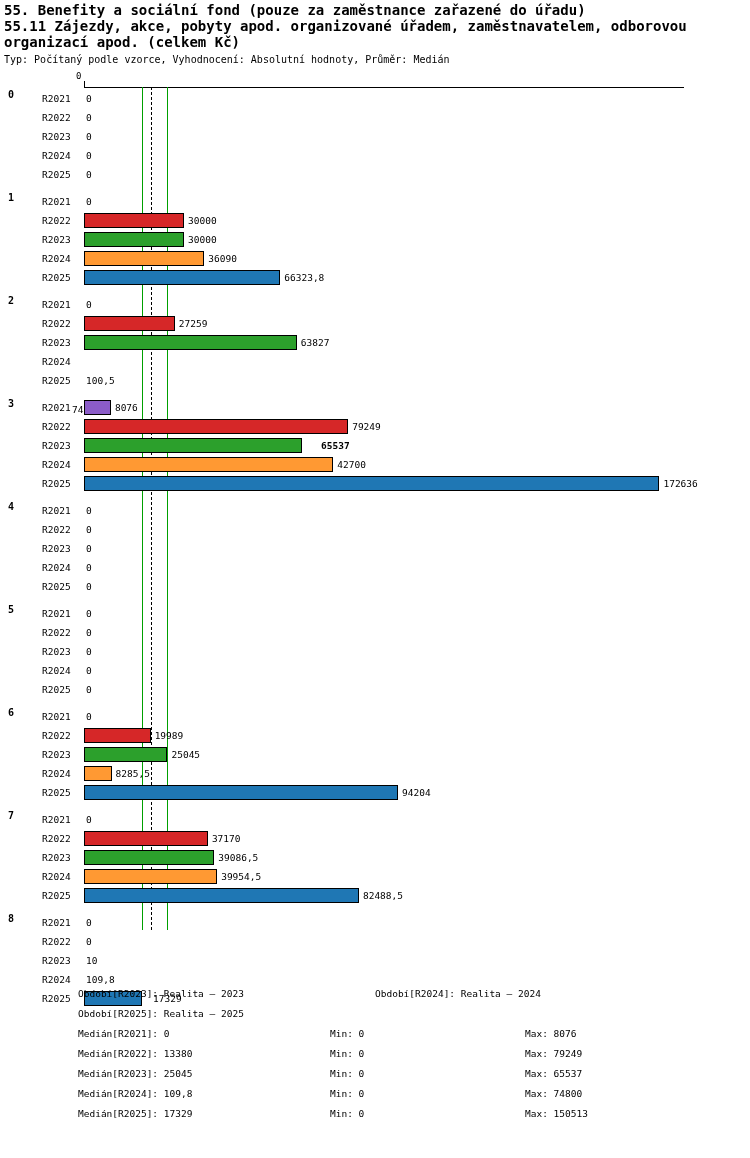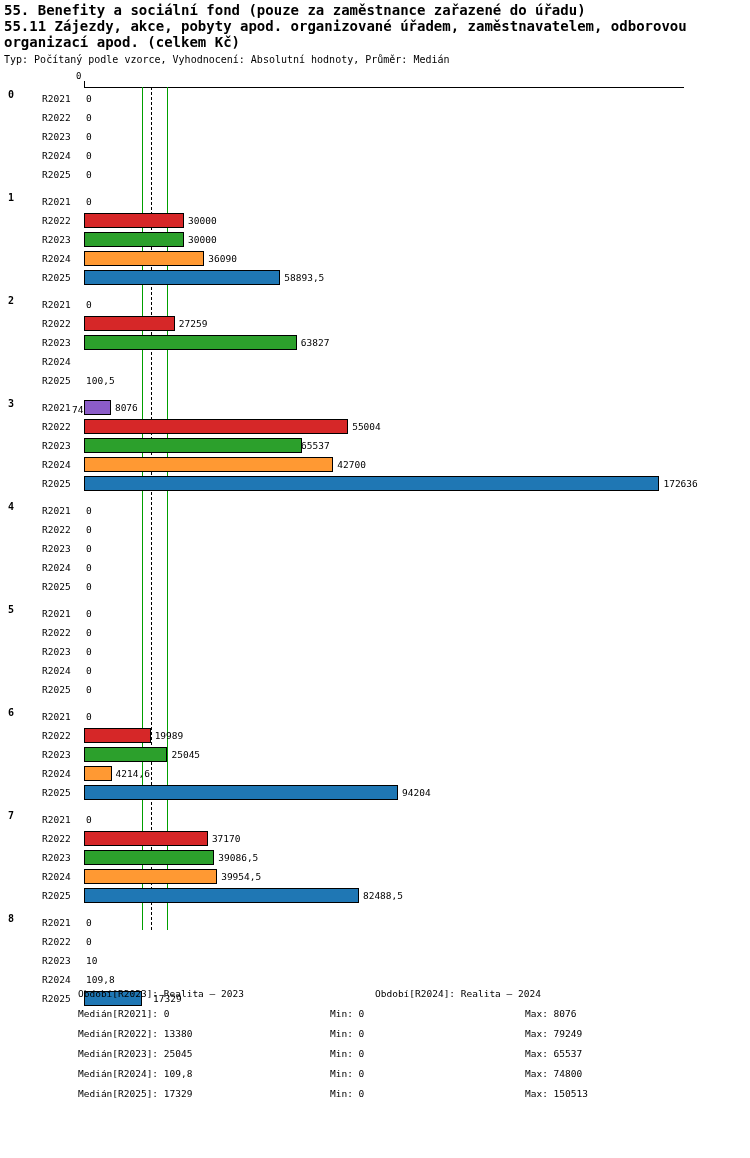--- a/index.html
+++ b/index.html
@@ -194,21 +194,21 @@
           <div class="bar-value" style="left: 188px;">30000</div>
         </div>
         <div class="row">
           <div class="row-label">R2024</div>
           <div class="bar" style="width: 120.3px; background: rgb(255, 153, 51);"></div>
           <div class="bar-value" style="left: 208.3px;">36090</div>
         </div>
         <div class="row">
           <div class="row-label">R2025</div>
           <div class="bar" style="width: 196.312px; background: rgb(31, 119, 180);"></div>
-          <div class="bar-value" style="left: 284.312px;">58893,5</div>
+          <div class="bar-value" style="left: 284.312px;">66323,8</div>
         </div>
       </div>
       <div class="group-gap"></div>
       <div class="group">
         <div class="group-index">2</div>
         <div class="row">
           <div class="row-label">R2021</div>
           <div class="bar-value" style="left: 86px;">0</div>
         </div>
         <div class="row">
@@ -234,26 +234,26 @@
       <div class="group">
         <div class="group-index">3</div>
         <div class="row">
           <div class="row-label">R2021</div>
           <div class="bar" style="width: 26.92px; background: rgb(139, 92, 200);"></div>
           <div class="bar-value" style="left: 114.92px;">8076</div>
         </div>
         <div class="row">
           <div class="row-label">R2022</div>
           <div class="bar" style="width: 264.163px; background: rgb(214, 39, 40);"></div>
-          <div class="bar-value" style="left: 352.163px;">55004</div>
+          <div class="bar-value" style="left: 352.163px;">79249</div>
         </div>
         <div class="row">
           <div class="row-label">R2023</div>
           <div class="bar" style="width: 218.457px; background: rgb(44, 160, 44);"></div>
-          <div class="bar-value" style="left: 301px;">65537</div>
+          <div class="bar-value" style="left: 321px; font-weight: bold;">65537</div>
         </div>
         <div class="row">
           <div class="row-label">R2024</div>
           <div class="bar" style="width: 249.333px; background: rgb(255, 153, 51);"></div>
           <div class="bar-value" style="left: 337.333px;">42700</div>
         </div>
         <div class="row">
           <div class="row-label">R2025</div>
           <div class="bar" style="width: 575.453px; background: rgb(31, 119, 180);"></div>
           <div class="bar-value" style="left: 663.453px;">172636</div>
@@ -320,21 +320,21 @@
           <div class="bar-value" style="left: 154.63px;">19989</div>
         </div>
         <div class="row">
           <div class="row-label">R2023</div>
           <div class="bar" style="width: 83.4833px; background: rgb(44, 160, 44);"></div>
           <div class="bar-value" style="left: 171.483px;">25045</div>
         </div>
         <div class="row">
           <div class="row-label">R2024</div>
           <div class="bar" style="width: 27.6183px; background: rgb(255, 153, 51);"></div>
-          <div class="bar-value" style="left: 115.618px;">4214,6</div>
+          <div class="bar-value" style="left: 115.618px;">8285,5</div>
         </div>
         <div class="row">
           <div class="row-label">R2025</div>
           <div class="bar" style="width: 314.013px; background: rgb(31, 119, 180);"></div>
           <div class="bar-value" style="left: 402.013px;">94204</div>
         </div>
       </div>
       <div class="group-gap"></div>
       <div class="group">
         <div class="group-index">7</div>
@@ -390,20 +390,23 @@
       </div>
     </div>
 </div>
 
 <div class="footer">
   <div class="footer-row">
     <span class="f-c1">Období[R2023]: Realita – 2023</span>
     <span class="f-c2">Období[R2024]: Realita – 2024</span>
   </div>
   <div class="footer-row">
+    <span class="f-c1">Období[R2025]: Realita – 2025</span>
+  </div>
+  <div class="footer-row">
     <span class="f-s1">Medián[R2021]: 0</span>
     <span class="f-s2">Min: 0</span>
     <span class="f-s3">Max: 8076</span>
   </div>
   <div class="footer-row">
     <span class="f-s1">Medián[R2022]: 13380</span>
     <span class="f-s2">Min: 0</span>
     <span class="f-s3">Max: 79249</span>
   </div>
   <div class="footer-row">

